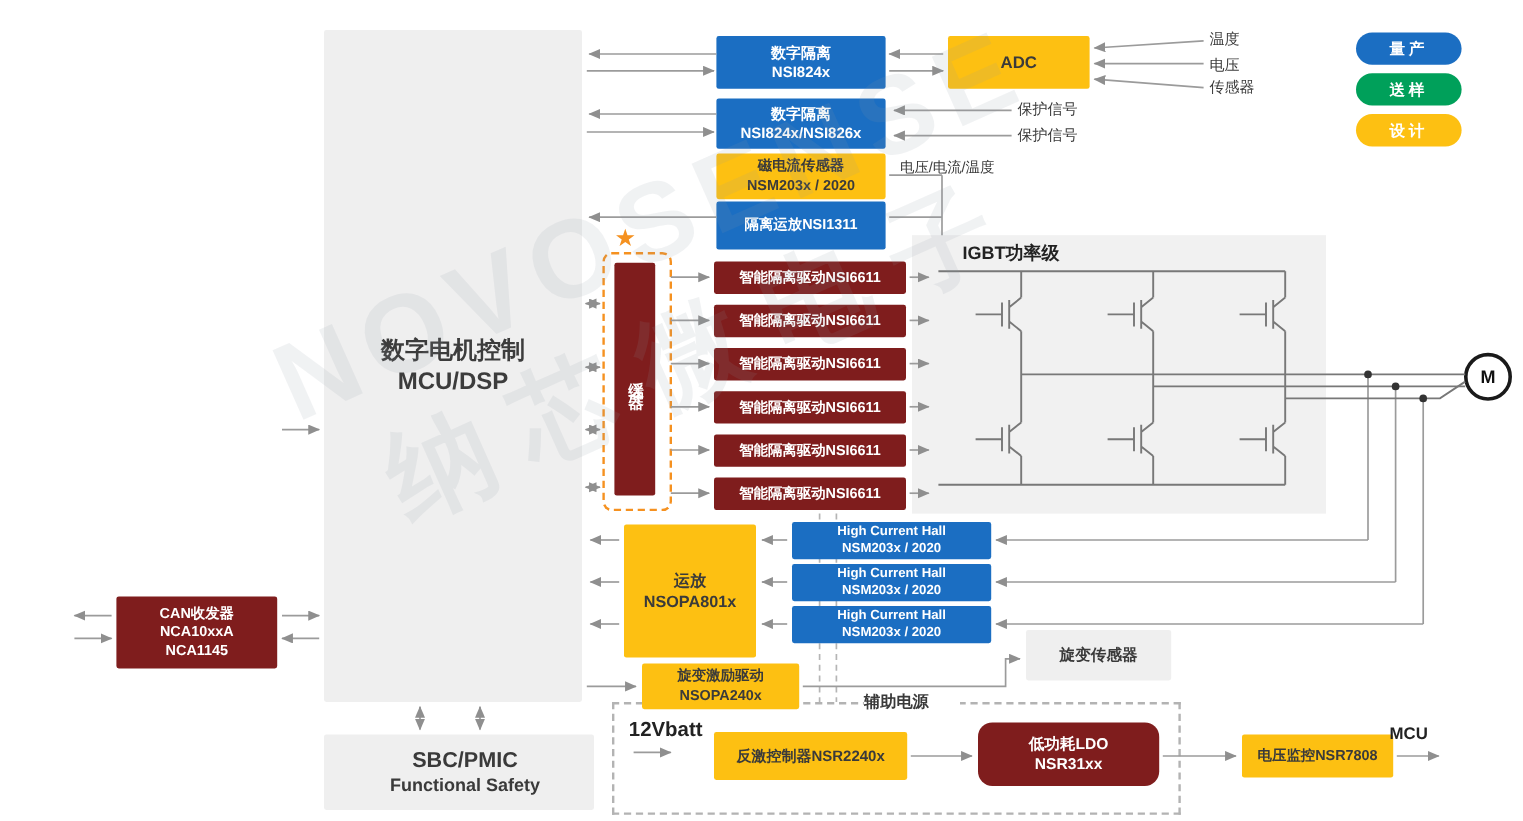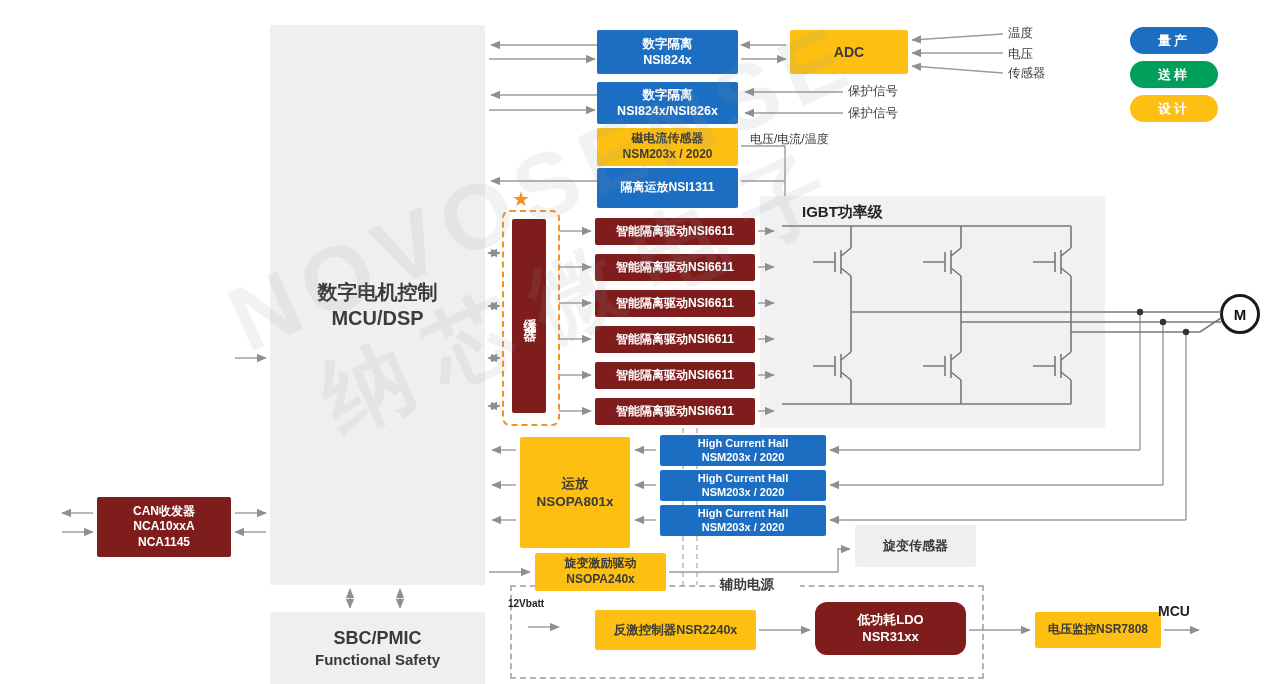--- a/index.html
+++ b/index.html
@@ -41,21 +41,21 @@
   </svg>
 
   <div class="igbt-region" style="left:760px;top:196px;width:345px;height:232px;"></div>
   <div class="lbl bold" style="left:802px;top:203px;font-size:15px;color:#222;">IGBT功率级</div>
 
   <div class="blk grayblk" style="left:270px;top:25px;width:215px;height:560px;font-size:20px;color:#3c3c3c;">
     <span>数字电机控制</span>
     <span>MCU/DSP</span>
   </div>
 
-  <div class="blk grayblk" style="left:270px;top:612px;width:215px;height:73px;">
+  <div class="blk grayblk" style="left:270px;top:612px;width:215px;height:63px;padding-left:10px;">
     <span style="font-size:18px;">SBC/PMIC</span>
     <span style="font-size:15px;">Functional Safety</span>
   </div>
 
   <div class="blk green" style="left:97px;top:497px;width:134px;height:60px;font-size:12px;">
     <span>CAN收发器</span>
     <span>NCA10xxA</span>
     <span>NCA1145</span>
   </div>
 
@@ -133,21 +133,21 @@
   <div class="blk grayblk" style="left:855px;top:525px;width:121px;height:42px;font-size:13px;">
     <span>旋变传感器</span>
   </div>
   <div class="blk yellow" style="left:535px;top:553px;width:131px;height:38px;font-size:12px;">
     <span>旋变激励驱动</span>
     <span>NSOPA240x</span>
   </div>
 
   <div class="auxbox" style="left:510px;top:585px;width:470px;height:90px;"></div>
   <div class="lbl bold" style="left:720px;top:577px;width:80px;text-align:left;background:#fff;font-size:13.5px;z-index:2;">辅助电源</div>
-  <div class="lbl bold" style="left:508px;top:598px;font-size:10px;color:#222;">12Vbatt</div>
+  <div class="lbl bold" style="left:524px;top:598px;font-size:17px;color:#222;">12Vbatt</div>
   <div class="blk yellow" style="left:595px;top:610px;width:161px;height:40px;font-size:12.5px;">
     <span>反激控制器NSR2240x</span>
   </div>
   <div class="blk green" style="left:815px;top:602px;width:151px;height:53px;font-size:13px;border-radius:12px;">
     <span>低功耗LDO</span>
     <span>NSR31xx</span>
   </div>
   <div class="blk yellow" style="left:1035px;top:612px;width:126px;height:36px;font-size:12px;">
     <span>电压监控NSR7808</span>
   </div>

